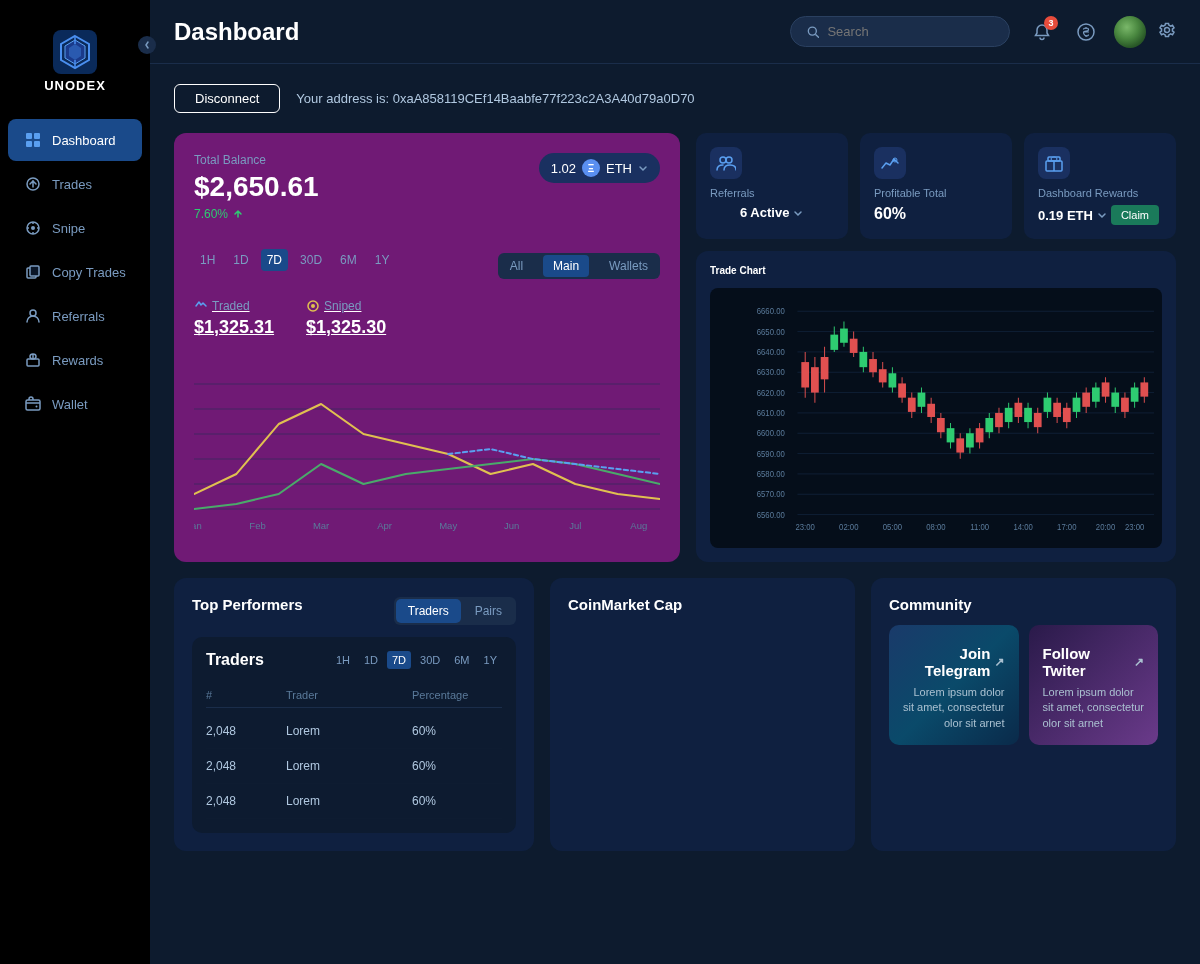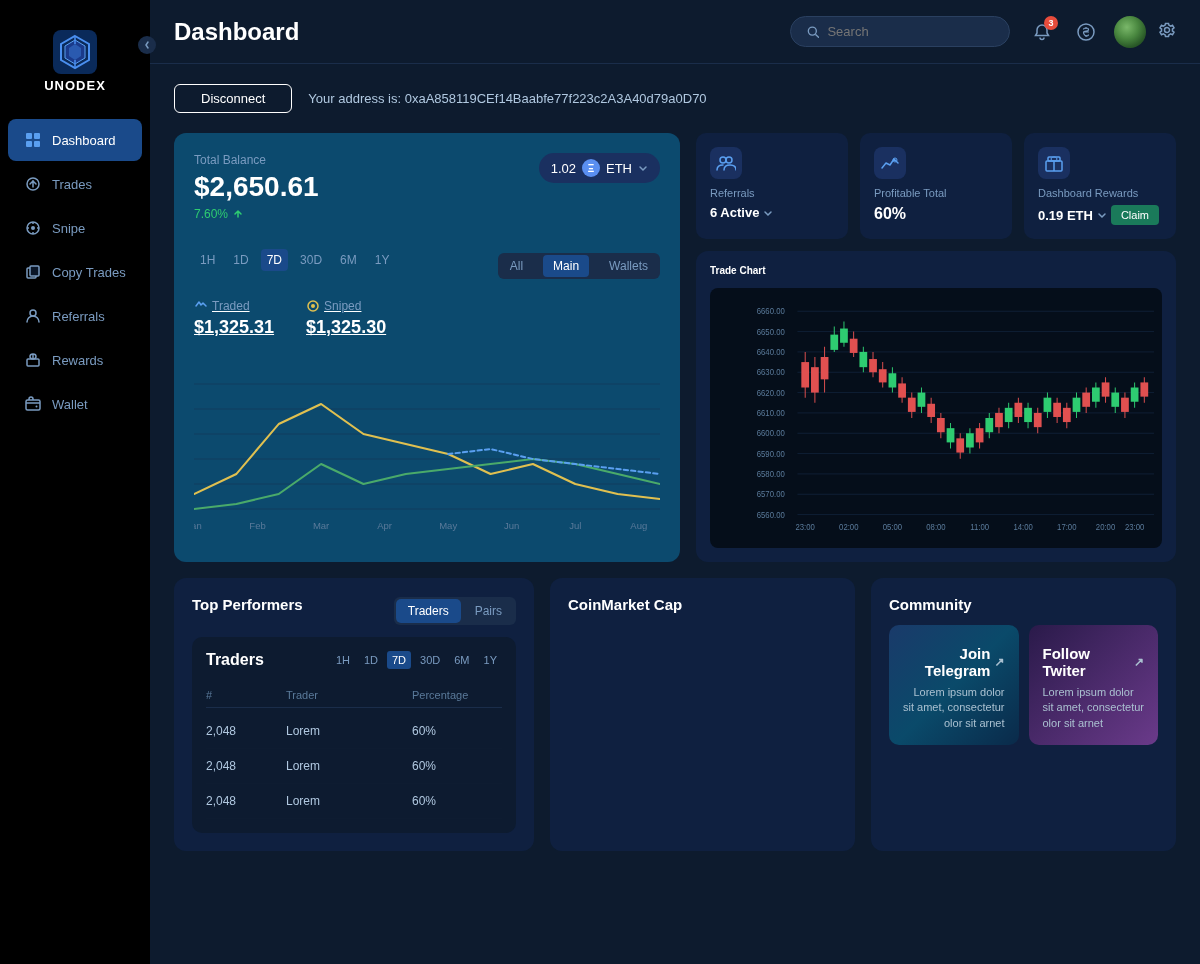--- a/index.html
+++ b/index.html
@@ -182,42 +182,42 @@
     .wallet-bar {
       display: flex;
       align-items: center;
       gap: 16px;
       margin-bottom: 20px;
     }
     .disconnect-btn {
       background: transparent;
       border: 1px solid #fff;
       color: #fff;
-      padding: 6px 26px;
+      padding: 6px 20px;
       border-radius: 6px;
       font-size: 13px;
       cursor: pointer;
       font-weight: 500;
     }
     .wallet-address {
       font-size: 13px;
       color: #b0c8e0;
     }
 
     
     .grid-top {
       display: grid;
       grid-template-columns: 1fr 480px;
       gap: 16px;
       margin-bottom: 16px;
     }
 
     
     .balance-card {
-      background: #0c4a6e;
+      background: #701a75;
       border-radius: 12px;
       padding: 20px;
     }
     .balance-label {
       font-size: 12px;
       color: #7a9bc0;
       margin-bottom: 4px;
     }
     .balance-amount {
       font-size: 28px;
@@ -375,20 +375,21 @@
       color: #fff;
       display: flex;
       align-items: center;
       gap: 4px;
     }
     .stat-active {
       display: flex;
       align-items: center;
       gap: 4px;
       font-size: 13px;
+      margin-left: 30px;
     }
     .claim-btn {
       background: #1a7a5a;
       border: none;
       color: #fff;
       padding: 4px 10px;
       border-radius: 4px;
       font-size: 11px;
       cursor: pointer;
     }

